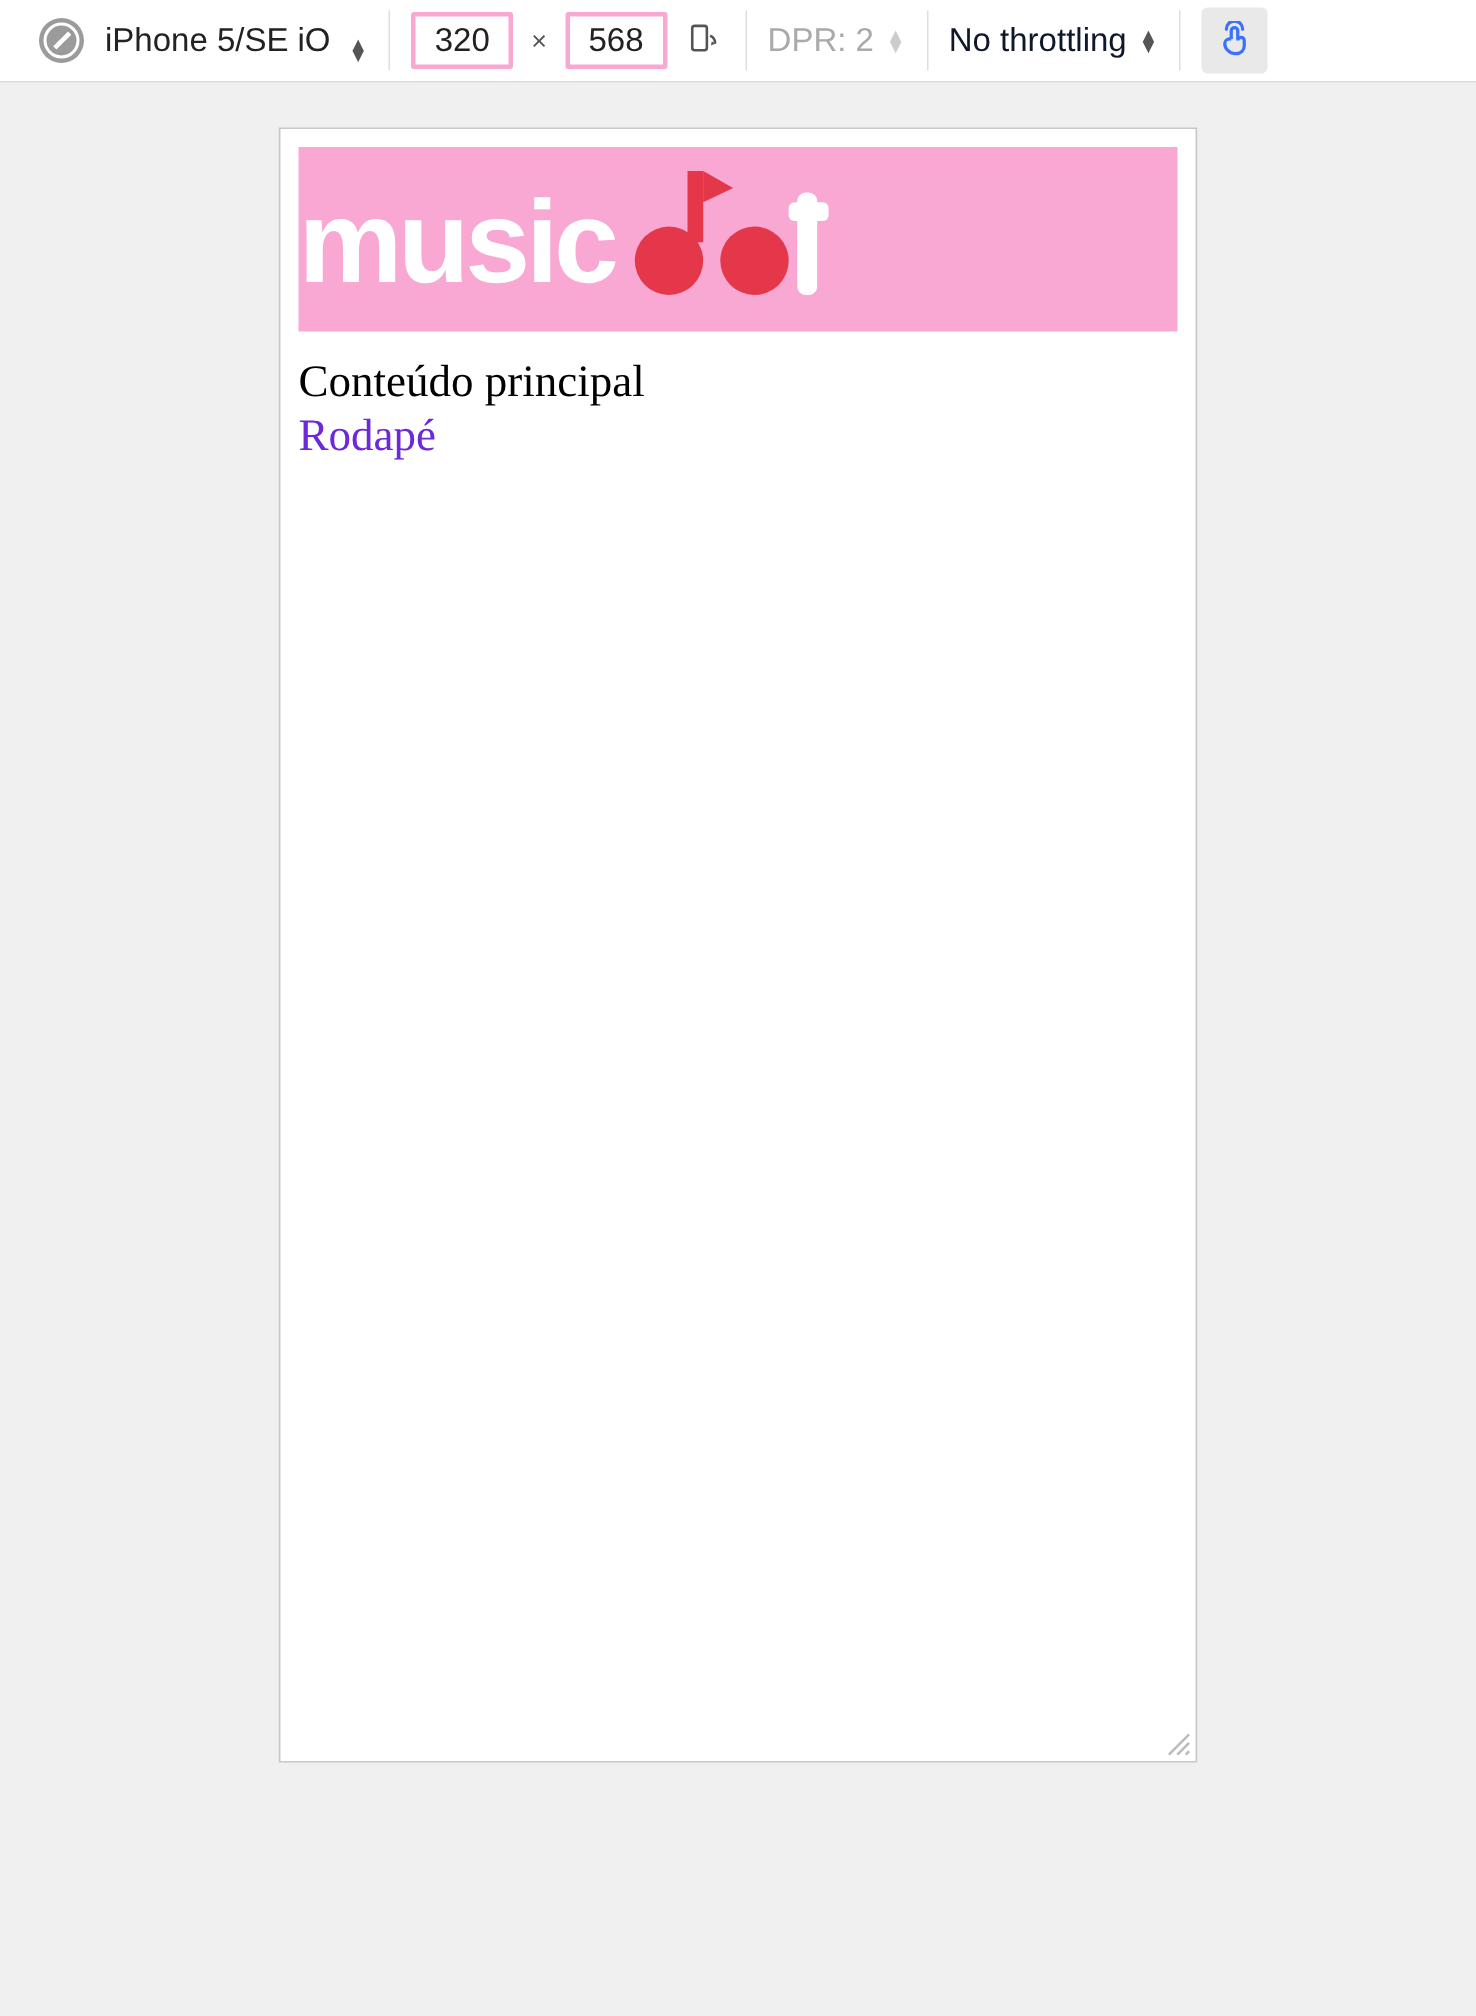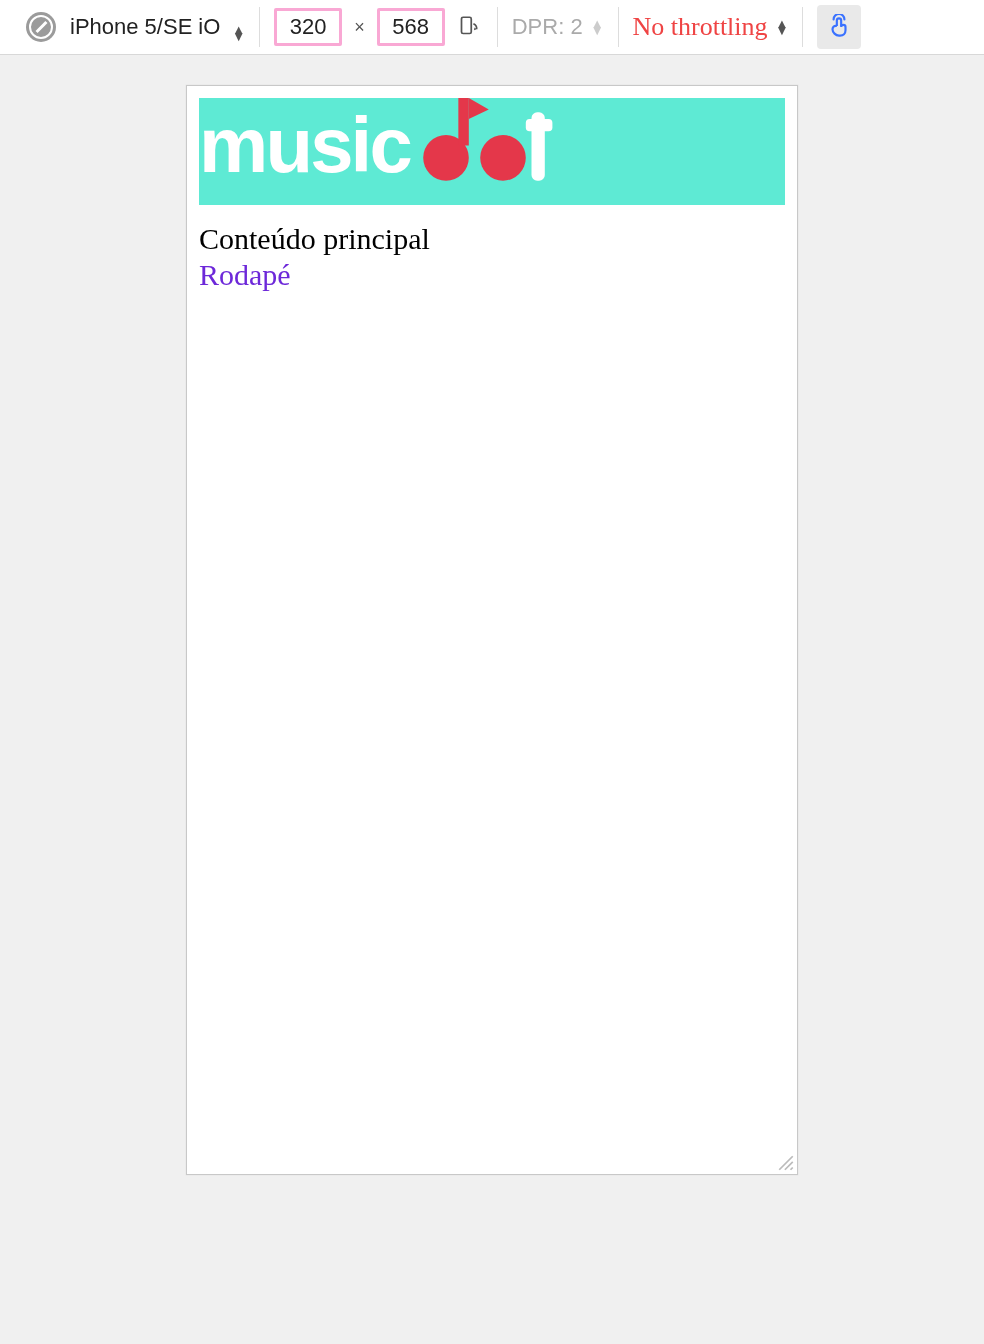--- a/index.html
+++ b/index.html
@@ -99,23 +99,22 @@
     display: flex;
     align-items: center;
     justify-content: center;
     color: #555;
   }
   .dpr-label {
     color: #aaa;
     font-size: 22px;
   }
   .throttle-label {
-    font-size: 26px;
-    color: #ef4444;
-    font-family: Liberation Serif, serif;
+    font-size: 22px;
+    color: #0f172a;
   }
   .touch-button {
     width: 44px;
     height: 44px;
     background: #e9e9e9;
     border-radius: 4px;
     display: flex;
     align-items: center;
     justify-content: center;
     color: #3a72ff;
@@ -140,22 +139,22 @@
   }
   .device-content {
     padding: 12px;
     width: 100%;
     height: 100%;
     font-family: "Times New Roman", Times, serif;
   }
 
   
   .page-header {
-    background: #5eead4;
-    padding: 0 0 12px 0;
+    background: #f9a8d4;
+    padding: 16px 0 12px 0;
     display: flex;
     flex-direction: column;
   }
   .logo {
     width: 380px;
     height: auto;
     margin: 0;
   }
   .nav-list {
     margin: 20px 0 0 0;

